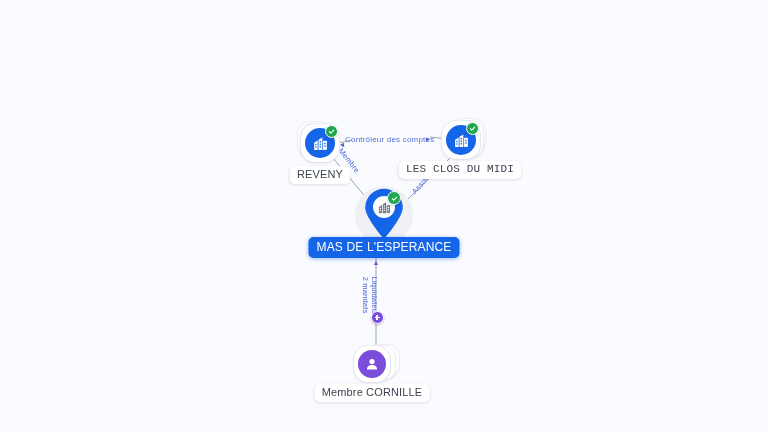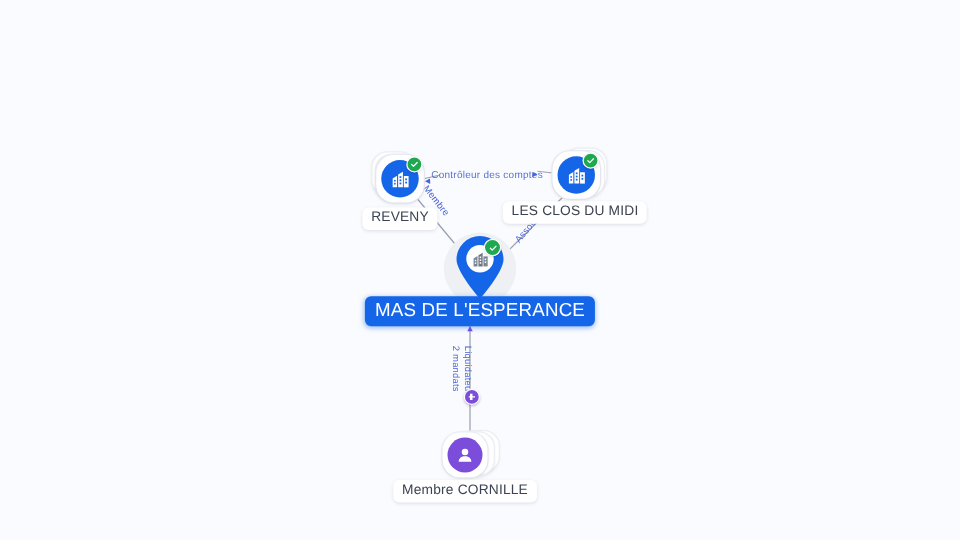--- a/index.html
+++ b/index.html
@@ -82,21 +82,21 @@
     padding: 3px 7px 4px 7px;
     box-shadow: 0 1px 3px rgba(40,50,90,0.13);
     transform: translateX(-50%);
     line-height: 1;
   }
 
   .node-label.selected {
     background: #1565e8;
     color: #ffffff;
     box-shadow: 0 1px 4px rgba(21,101,232,0.45);
-    font-size: 15px;
+    font-size: 12px;
     padding: 4px 8px 5px 8px;
   }
 
   
   .company-disc {
     width: 30px;
     height: 30px;
     background: #1565e8;
   }
 
@@ -263,21 +263,21 @@
           <rect x="17.2" y="11.0" width="2.0" height="2.0" fill="#1565e8"></rect>
           <rect x="17.2" y="14.6" width="2.0" height="2.0" fill="#1565e8"></rect>
         </svg>
       </div>
     </div>
     <div class="verified-badge" style="width:11px; height:11px; left:5px; top:-18px;">
       <svg width="7" height="7" viewBox="0 0 24 24" aria-hidden="true">
         <path d="M4.5 12.4l5.0 5.0L19.8 7.1" stroke="#ffffff" stroke-width="3.6" fill="none" stroke-linecap="round" stroke-linejoin="round"></path>
       </svg>
     </div>
-    <div class="node-label" style="left:-1px; top:21px;">LES CLOS DU MIDI</div>
+    <div class="node-label" style="left:-1px; top:21px;font-family:Liberation Mono, monospace;">LES CLOS DU MIDI</div>
   </div>
 
   <div class="node" style="left:384px; top:212px;">
     <div class="pin-halo"></div>
     <div class="pin-wrap">
       <svg width="44" height="54" viewBox="0 0 44 54" aria-hidden="true">
         <path d="M22 53 C 22 53 3.2 31.8 3.2 21.6 A 18.8 18.8 0 1 1 40.8 21.6 C 40.8 31.8 22 53 22 53 Z" fill="#1565e8"></path>
       </svg>
       <div class="pin-inner-icon">
         <svg width="15" height="15" viewBox="0 0 24 24" aria-hidden="true">

